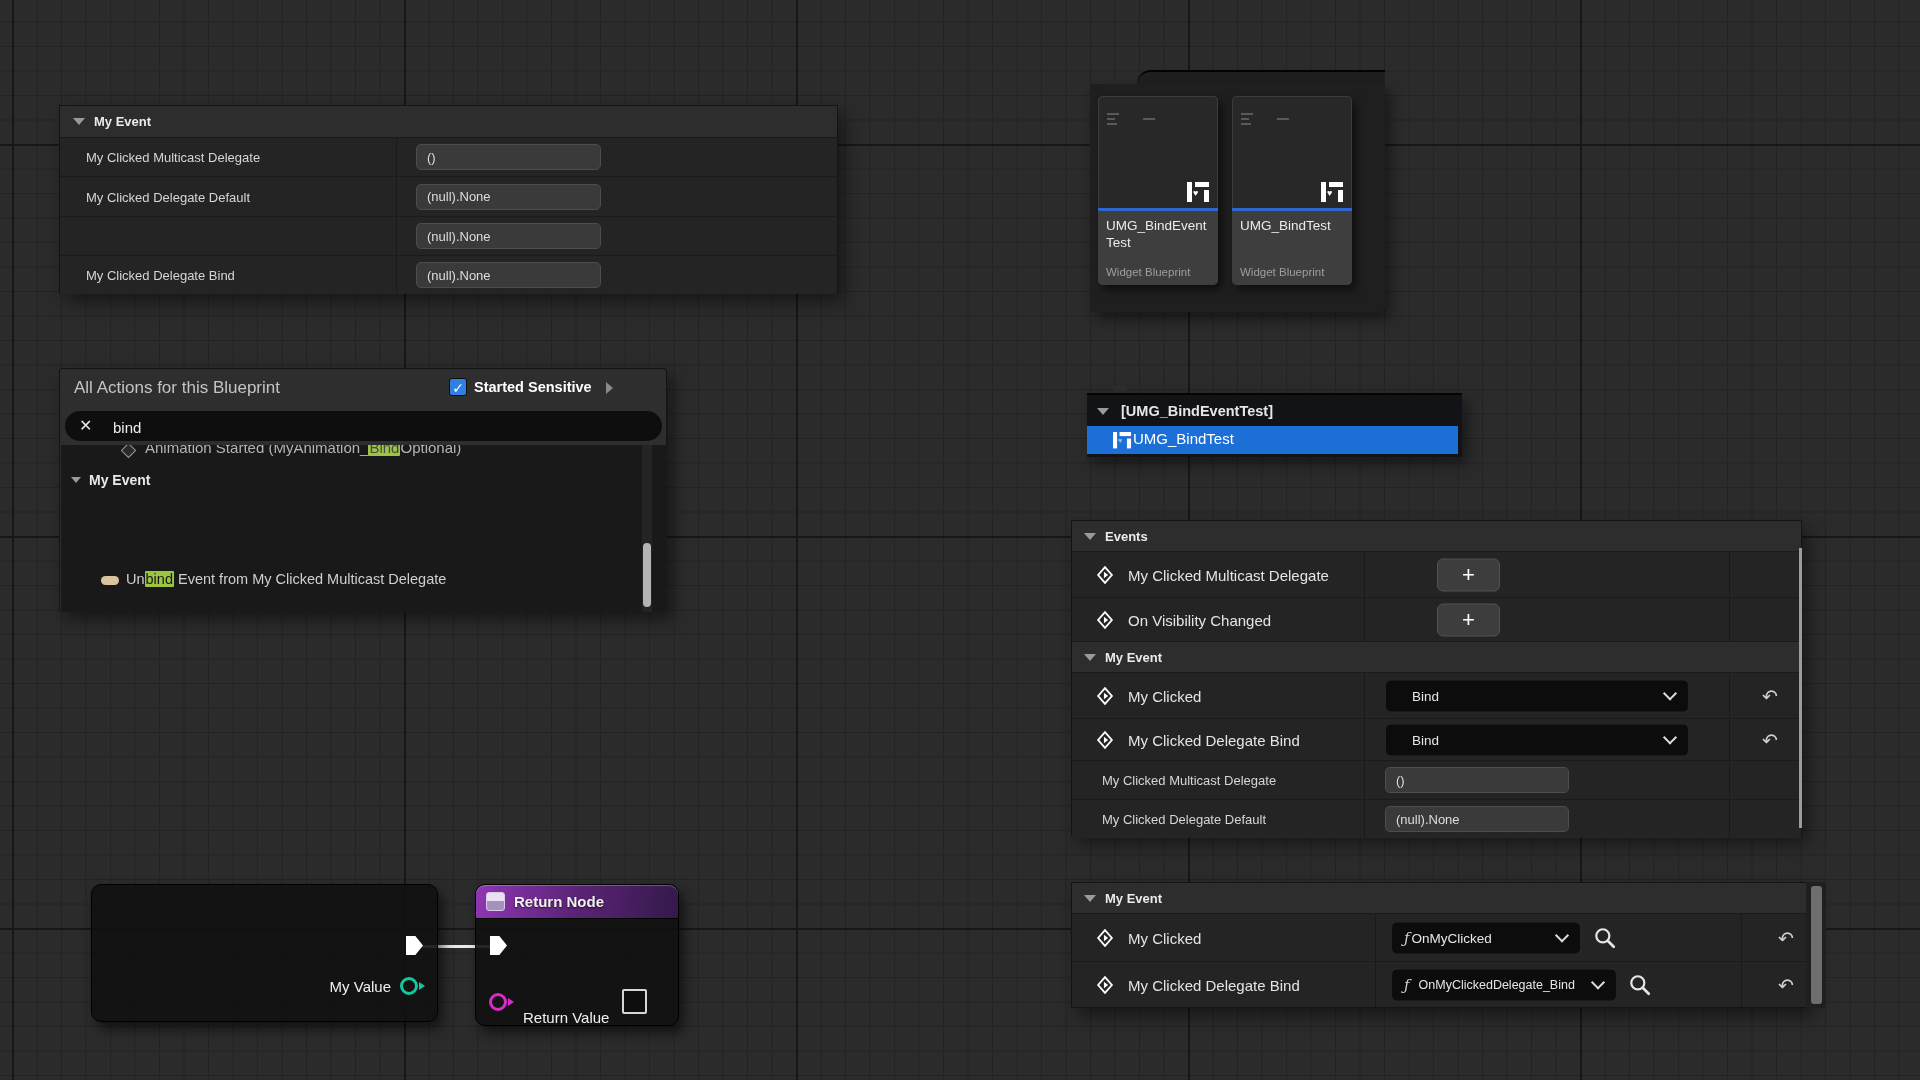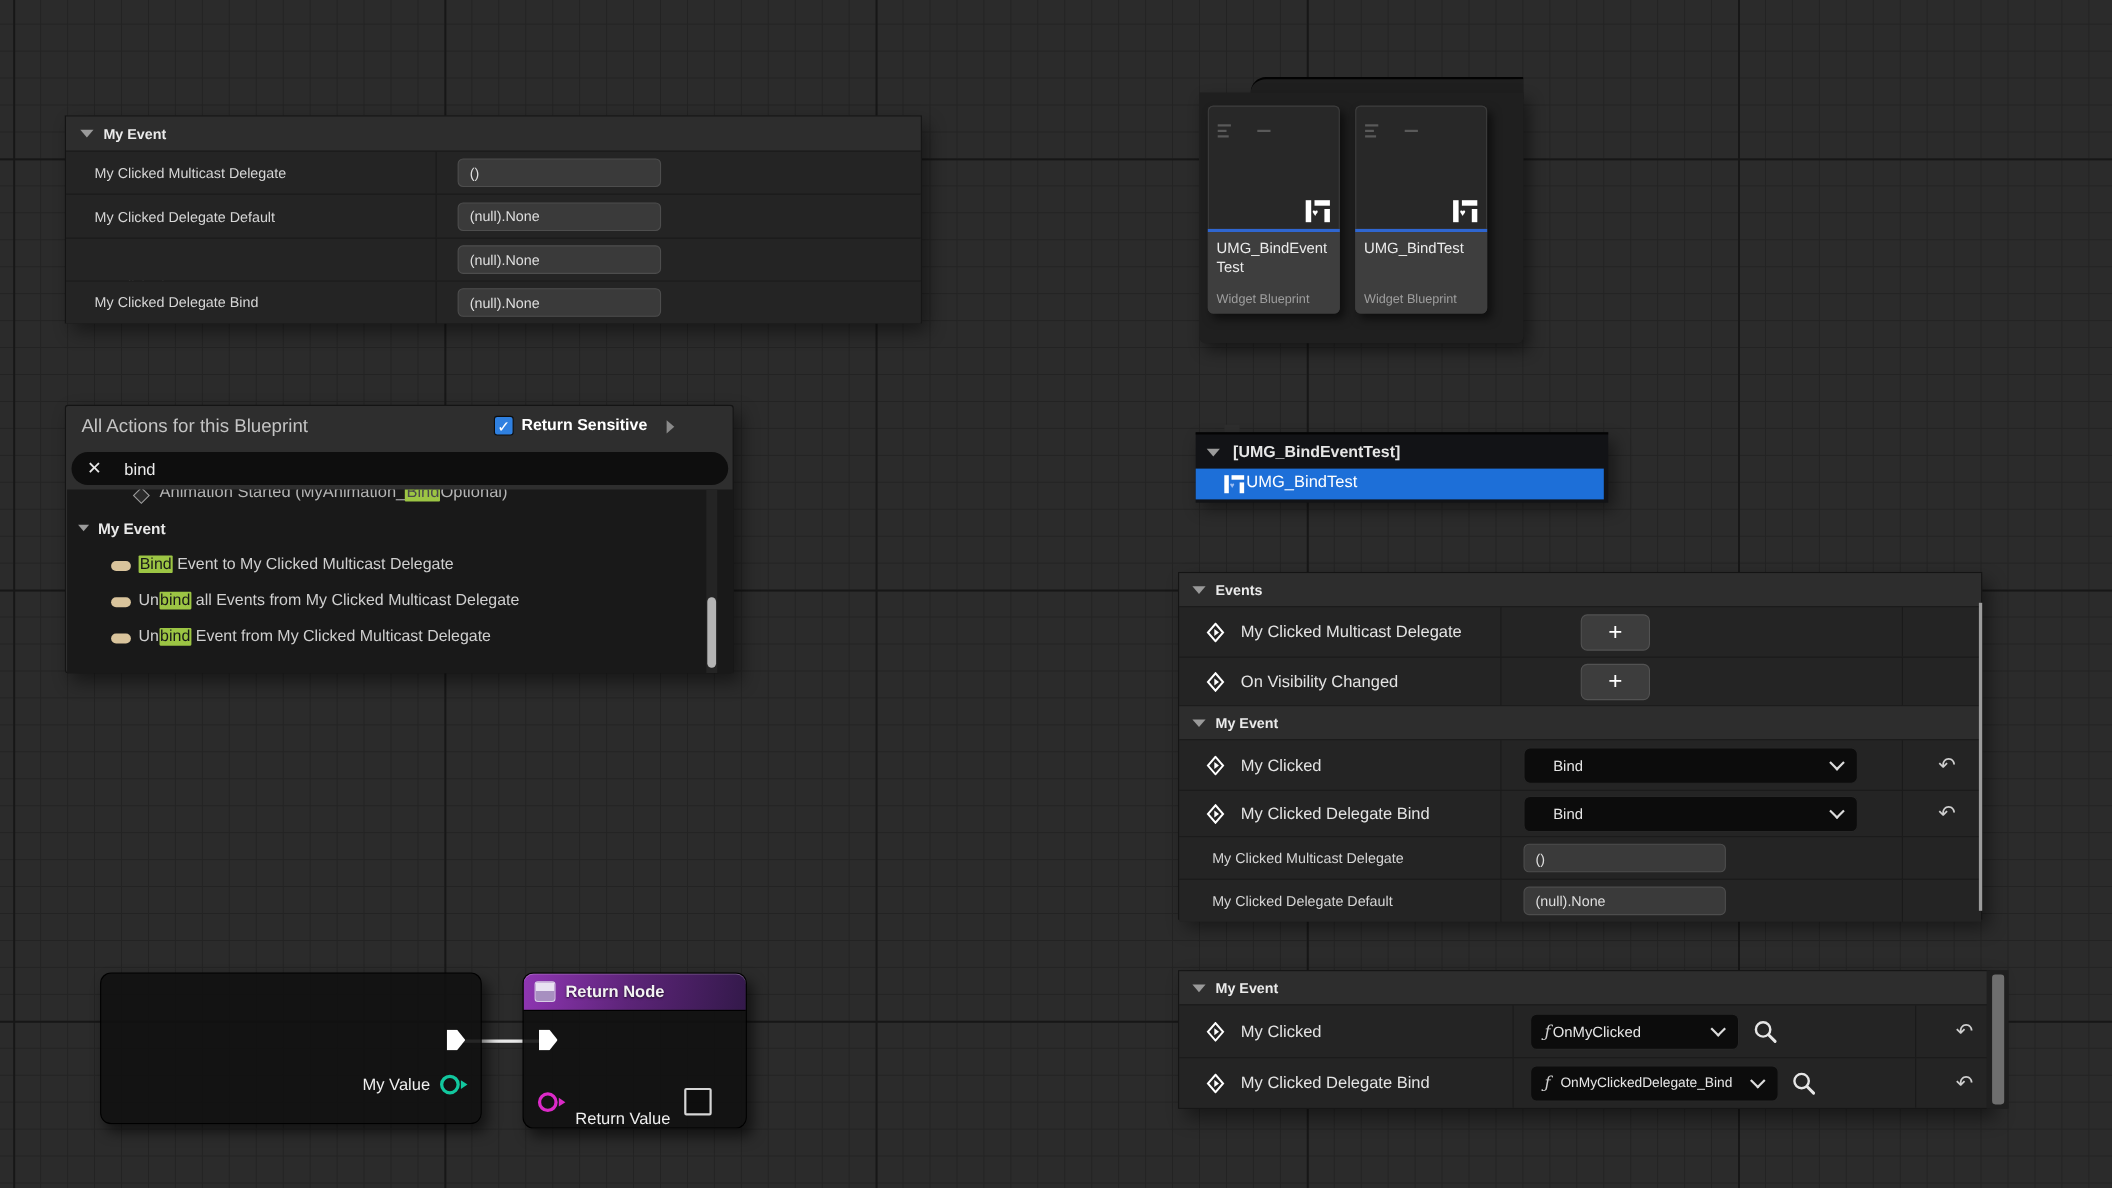--- a/index.html
+++ b/index.html
@@ -107,43 +107,35 @@
       <div class="pfield" style="left:356px;width:185px;">
         <span>(null).None</span>
       </div>
     </div>
   </div>
 
   <div class="panel" style="left:59px;top:368px;width:608px;height:244px;background:#2e2e2e;border-radius:3px;">
     <div class="abs" style="left:0;top:0;right:0;height:40px;">
       <span class="abs" style="left:14px;top:9px;font-size:17px;color:#c4c4c4;">All Actions for this Blueprint</span>
       <span class="abs" style="left:389px;top:9px;width:18px;height:18px;background:var(--check-blue,#2f80e0);border:1px solid #0d0d0d;border-radius:3px;color:#fff;font-size:14px;font-weight:bold;text-align:center;line-height:18px;box-sizing:border-box;"><span>✓</span></span>
-      <span class="abs" style="left:414px;top:10px;font-size:14.5px;font-weight:bold;color:#fff;">Return Sensitive</span>
+      <span class="abs" style="left:414px;top:10px;font-size:14.5px;font-weight:bold;color:#fff;">Started Sensitive</span>
       <span class="tri-right abs" style="left:546px;top:13px;"></span>
     </div>
     <div class="abs" style="left:5px;top:42px;width:597px;height:30px;background:#0e0e0e;border-radius:15px;z-index:3;">
       <span class="abs" style="left:14px;top:5px;font-size:16px;color:#e8e8e8;">✕</span>
       <input readonly="" class="abs" style="left: 46px; top: 0px; width: 520px; height: 30px; background: transparent; border: none; outline: none; font-size: 15px; color: rgb(236, 236, 236); font-family: inherit;" value="bind">
     </div>
     <div class="abs" style="left:1px;top:76px;width:606px;height:167px;background:#191919;overflow:hidden;">
       <div class="abs" style="left:0;top:-8px;height:26px;width:100%;">
         <span class="mini-diamond abs" style="left:62px;top:8px;"></span>
         <span class="abs" style="left:84px;top:2px;font-size:15px;color:#b4b4b4;white-space:nowrap;"><span>Animation Started (MyAnimation_</span><span class="hl" style="color:#4a4a4a;">Bind</span><span>Optional)</span></span>
       </div>
       <div class="abs" style="left:0;top:24px;height:26px;width:100%;">
         <span class="tri-down abs" style="left:10px;top:8px;border-left-width:5px;border-right-width:5px;border-top-width:6px;"></span>
         <span class="abs" style="left:28px;top:3px;font-size:14px;font-weight:bold;color:#e9e9e9;">My Event</span>
-      </div>
-      <div class="abs" style="left:0;top:54px;height:33px;width:100%;">
-        <span class="pill-ic abs" style="left:40px;top:11px;"></span>
-        <span class="abs" style="left:65px;top:6px;font-size:14.5px;color:#cfcfcf;white-space:nowrap;"><span></span><span class="hl">Bind</span><span> Event to My Clicked Multicast Delegate</span></span>
-      </div>
-      <div class="abs" style="left:0;top:87px;height:33px;width:100%;">
-        <span class="pill-ic abs" style="left:40px;top:11px;"></span>
-        <span class="abs" style="left:65px;top:6px;font-size:14.5px;color:#cfcfcf;white-space:nowrap;"><span>Un</span><span class="hl">bind</span><span> all Events from My Clicked Multicast Delegate</span></span>
       </div>
       <div class="abs" style="left:0;top:120px;height:33px;width:100%;">
         <span class="pill-ic abs" style="left:40px;top:11px;"></span>
         <span class="abs" style="left:65px;top:6px;font-size:14.5px;color:#cfcfcf;white-space:nowrap;"><span>Un</span><span class="hl">bind</span><span> Event from My Clicked Multicast Delegate</span></span>
       </div>
       <div class="abs" style="left:581px;top:0;width:10px;height:167px;background:#242424;"></div>
       <div class="abs scrollthumb" style="left:582px;top:98px;width:8px;height:64px;"></div>
     </div>
   </div>
 

